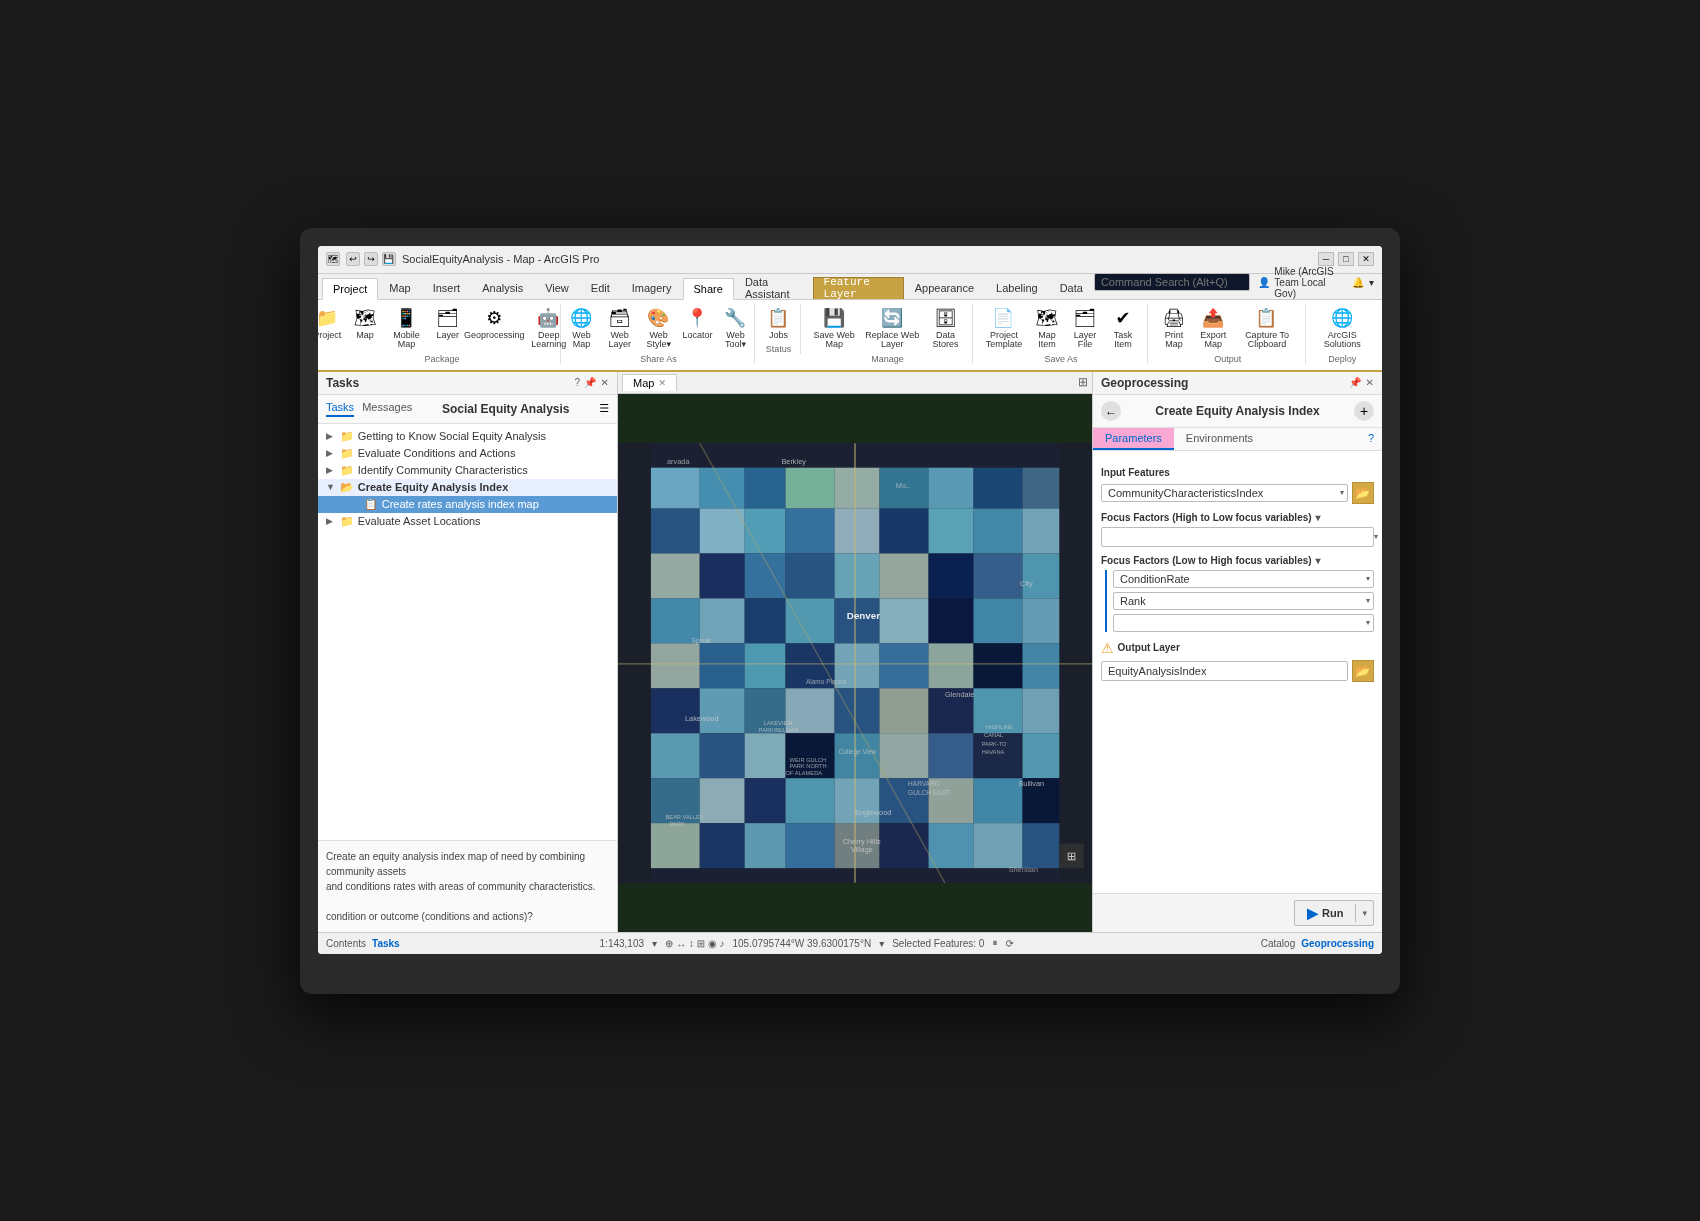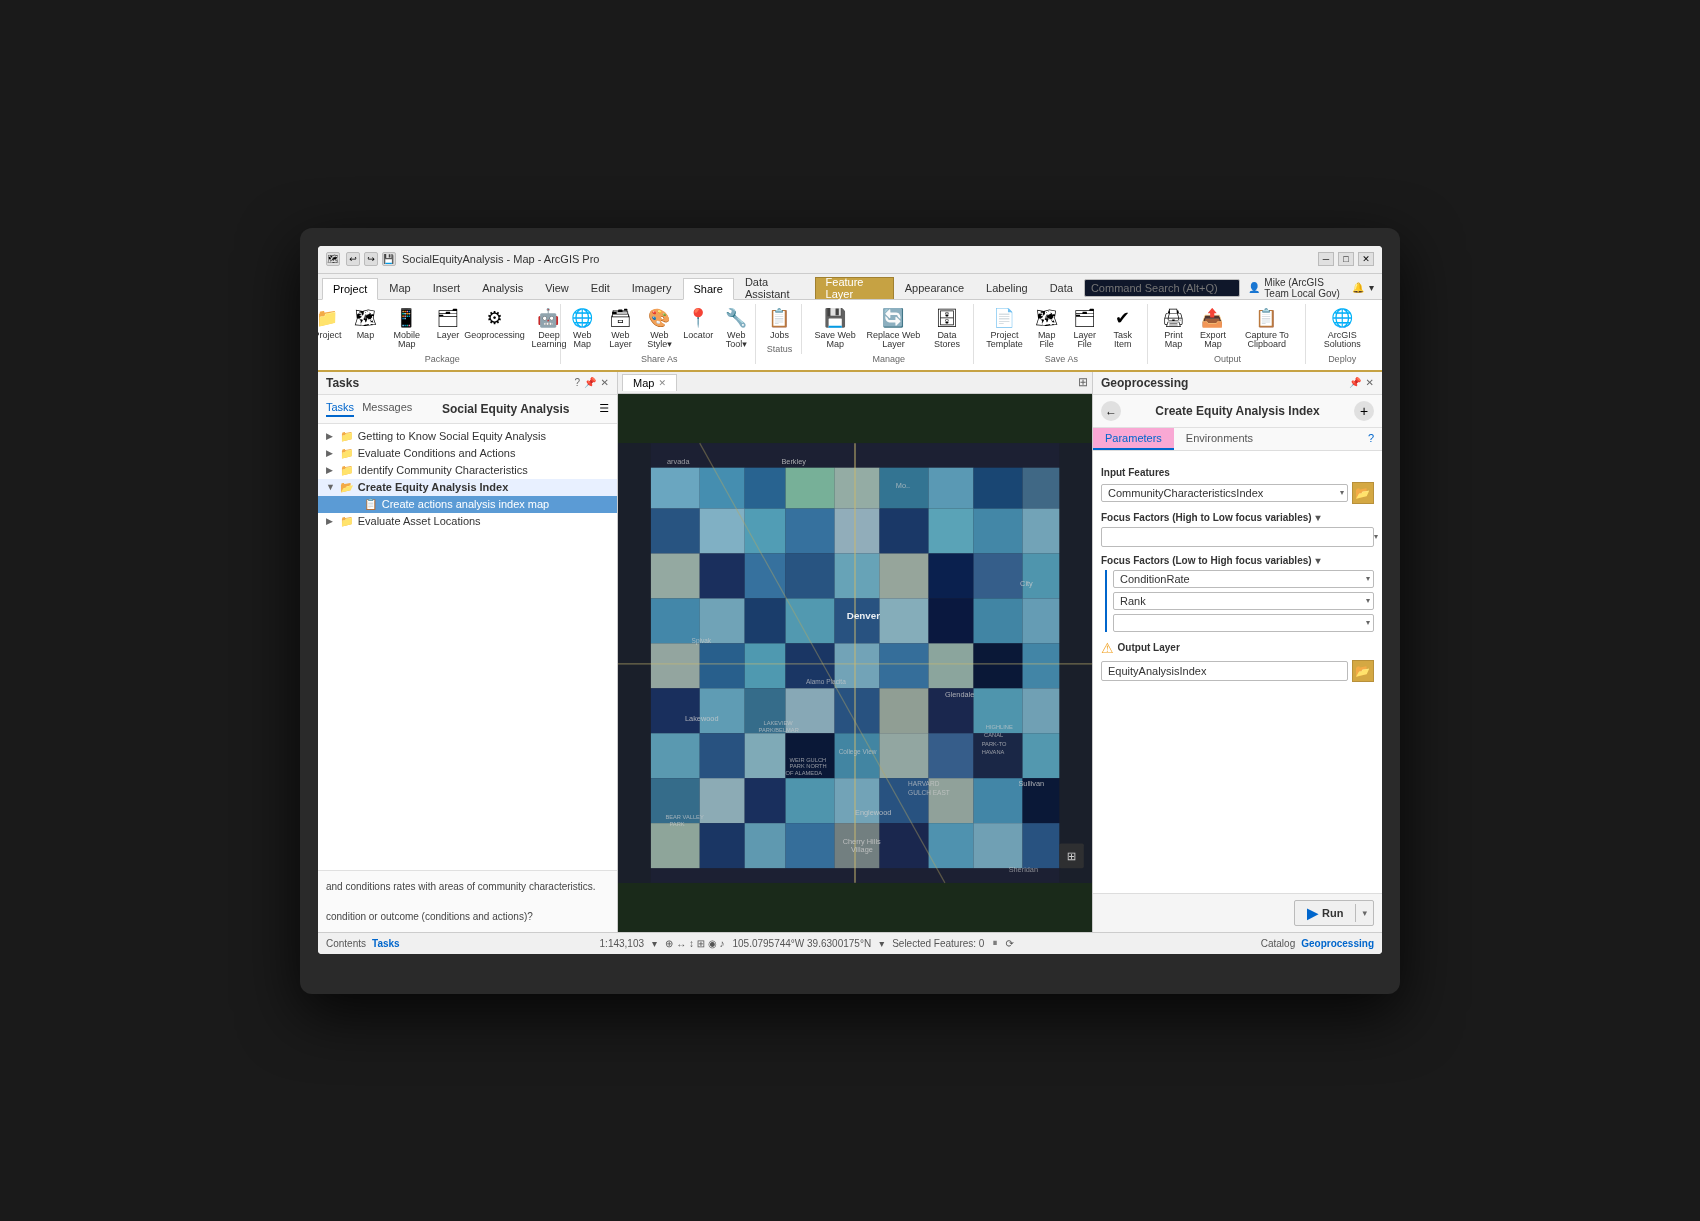--- a/index.html
+++ b/index.html
@@ -68,20 +68,21 @@
       border-color: #ccc;
       border-bottom: 1px solid #fff;
       margin-bottom: -1px;
       color: #000;
     }
     .ribbon-tab.feature-layer {
       background: #c6a243;
       color: #fff;
       border-color: #a08030;
       height: 22px;
+      font-family: Liberation Mono, monospace;
     }
     .search-bar {
       background: #0f172a;
       border: 1px solid #bbb;
       border-radius: 2px;
       padding: 2px 6px;
       font-size: 11px;
       width: 160px;
       color: #888;
     }
@@ -440,21 +441,21 @@
       </div>
 
       <div class="ribbon-group">
         <div class="ribbon-group-items">
           <div class="ribbon-btn">
             <div class="ribbon-btn-icon">📄</div>
             <div class="ribbon-btn-label">Project Template</div>
           </div>
           <div class="ribbon-btn">
             <div class="ribbon-btn-icon">🗺</div>
-            <div class="ribbon-btn-label">Map File</div>
+            <div class="ribbon-btn-label">Map Item</div>
           </div>
           <div class="ribbon-btn">
             <div class="ribbon-btn-icon">🗂</div>
             <div class="ribbon-btn-label">Layer File</div>
           </div>
           <div class="ribbon-btn">
             <div class="ribbon-btn-icon">✔</div>
             <div class="ribbon-btn-label">Task Item</div>
           </div>
         </div>
@@ -529,30 +530,31 @@
 
           <div class="tree-item" style="background:#e8f0ff;">
             <span class="tree-expand">▼</span>
             <span class="tree-icon">📂</span>
             <span class="tree-label" style="font-weight:600;">Create Equity Analysis Index</span>
           </div>
 
           <div class="tree-item indent2 selected" style="background:#5b9bd5; color:#fff;">
             <span class="tree-expand"></span>
             <span class="tree-icon">📋</span>
-            <span class="tree-label" style="color:#fff;">Create actions analysis index map</span>
+            <span class="tree-label" style="color:#fff;">Create rates analysis index map</span>
           </div>
 
           <div class="tree-item">
             <span class="tree-expand">▶</span>
             <span class="tree-icon">📁</span>
             <span class="tree-label">Evaluate Asset Locations</span>
           </div>
         </div>
         <div class="tasks-description">
+          <p>Create an equity analysis index map of need by combining community assets</p>
           <p>and conditions rates with areas of community characteristics.</p>
           <br>
           <p>condition or outcome (conditions and actions)?</p>
         </div>
       </div>
 
       <div class="map-area">
         <div class="map-tab-bar">
           <div class="map-tab">
             <span>Map</span>

